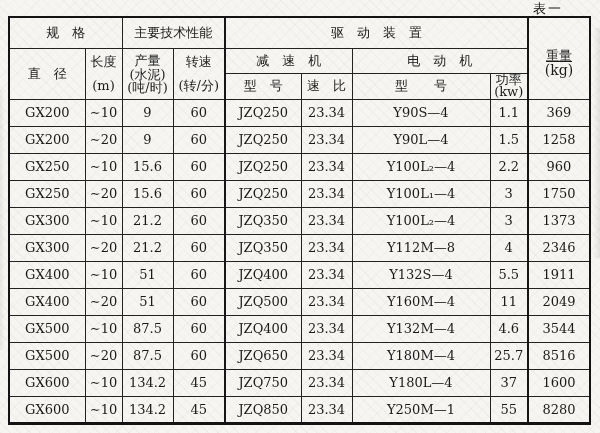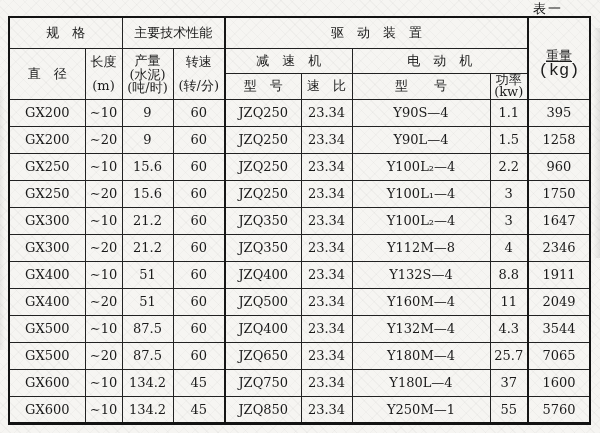--- a/index.html
+++ b/index.html
@@ -50,21 +50,21 @@
   tr.row-a { height: 31px; }
   tr.row-b { height: 25px; }
   tr.row-c { height: 26px; }
   .spec tbody tr { height: 27px; }
   .spec tbody td { font-size: 13px; color: #1a1a1a; }
   .blk { display: block; line-height: 15px; }
   .gap8 { margin-top: 9px; }
   .small { font-size: 13px; line-height: 13px; }
   .weight-cell { vertical-align: top; }
   .weight-cell .w1 { margin-top: 10px; text-decoration: underline; }
-  .weight-cell .w2 { font-size: 17px; font-family: Liberation Mono, monospace; }
+  .weight-cell .w2 { font-size: 14px; }
   .tight .blk { line-height: 12px; }
 </style>
 </head>
 <body>
 
 <div class="sheet">
   <div class="smudge-right"></div>
   <div class="smudge-left"></div>
 
   <div class="table-label">表一</div>
@@ -122,21 +122,21 @@
     <tbody>
         <tr>
           <td>GX200</td>
           <td>∼10</td>
           <td>9</td>
           <td>60</td>
           <td class="sec-div">JZQ250</td>
           <td>23.34</td>
           <td>Y90S—4</td>
           <td>1.1</td>
-          <td class="sec-div">395</td>
+          <td class="sec-div">369</td>
         </tr>
         <tr>
           <td>GX200</td>
           <td>∼20</td>
           <td>9</td>
           <td>60</td>
           <td class="sec-div">JZQ250</td>
           <td>23.34</td>
           <td>Y90L—4</td>
           <td>1.5</td>
@@ -166,42 +166,42 @@
         </tr>
         <tr>
           <td>GX300</td>
           <td>∼10</td>
           <td>21.2</td>
           <td>60</td>
           <td class="sec-div">JZQ350</td>
           <td>23.34</td>
           <td>Y100L₂—4</td>
           <td>3</td>
-          <td class="sec-div">1647</td>
+          <td class="sec-div">1373</td>
         </tr>
         <tr>
           <td>GX300</td>
           <td>∼20</td>
           <td>21.2</td>
           <td>60</td>
           <td class="sec-div">JZQ350</td>
           <td>23.34</td>
           <td>Y112M—8</td>
           <td>4</td>
           <td class="sec-div">2346</td>
         </tr>
         <tr>
           <td>GX400</td>
           <td>∼10</td>
           <td>51</td>
           <td>60</td>
           <td class="sec-div">JZQ400</td>
           <td>23.34</td>
           <td>Y132S—4</td>
-          <td>8.8</td>
+          <td>5.5</td>
           <td class="sec-div">1911</td>
         </tr>
         <tr>
           <td>GX400</td>
           <td>∼20</td>
           <td>51</td>
           <td>60</td>
           <td class="sec-div">JZQ500</td>
           <td>23.34</td>
           <td>Y160M—4</td>
@@ -209,33 +209,33 @@
           <td class="sec-div">2049</td>
         </tr>
         <tr>
           <td>GX500</td>
           <td>∼10</td>
           <td>87.5</td>
           <td>60</td>
           <td class="sec-div">JZQ400</td>
           <td>23.34</td>
           <td>Y132M—4</td>
-          <td>4.3</td>
+          <td>4.6</td>
           <td class="sec-div">3544</td>
         </tr>
         <tr>
           <td>GX500</td>
           <td>∼20</td>
           <td>87.5</td>
           <td>60</td>
           <td class="sec-div">JZQ650</td>
           <td>23.34</td>
           <td>Y180M—4</td>
           <td>25.7</td>
-          <td class="sec-div">7065</td>
+          <td class="sec-div">8516</td>
         </tr>
         <tr>
           <td>GX600</td>
           <td>∼10</td>
           <td>134.2</td>
           <td>45</td>
           <td class="sec-div">JZQ750</td>
           <td>23.34</td>
           <td>Y180L—4</td>
           <td>37</td>
@@ -243,17 +243,17 @@
         </tr>
         <tr>
           <td>GX600</td>
           <td>∼10</td>
           <td>134.2</td>
           <td>45</td>
           <td class="sec-div">JZQ850</td>
           <td>23.34</td>
           <td>Y250M—1</td>
           <td>55</td>
-          <td class="sec-div">5760</td>
+          <td class="sec-div">8280</td>
         </tr>
       </tbody>
   </table>
 </div>
 
 </body></html>

